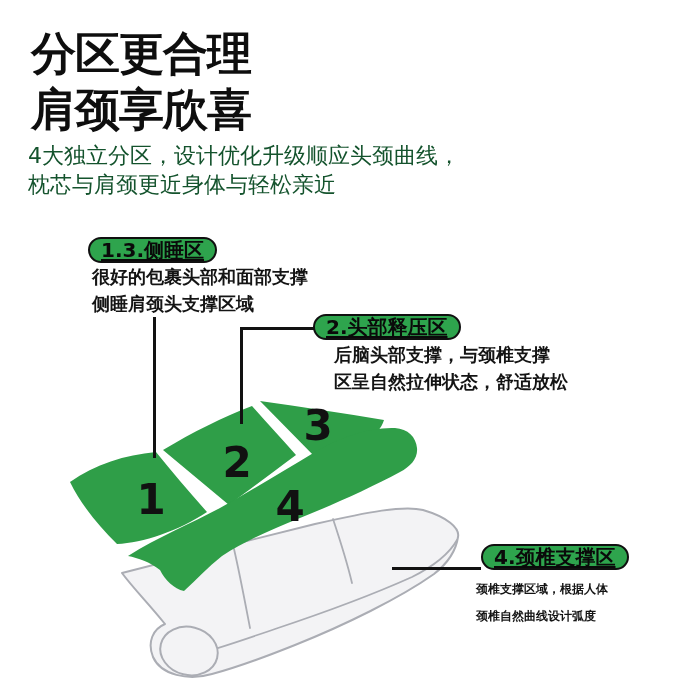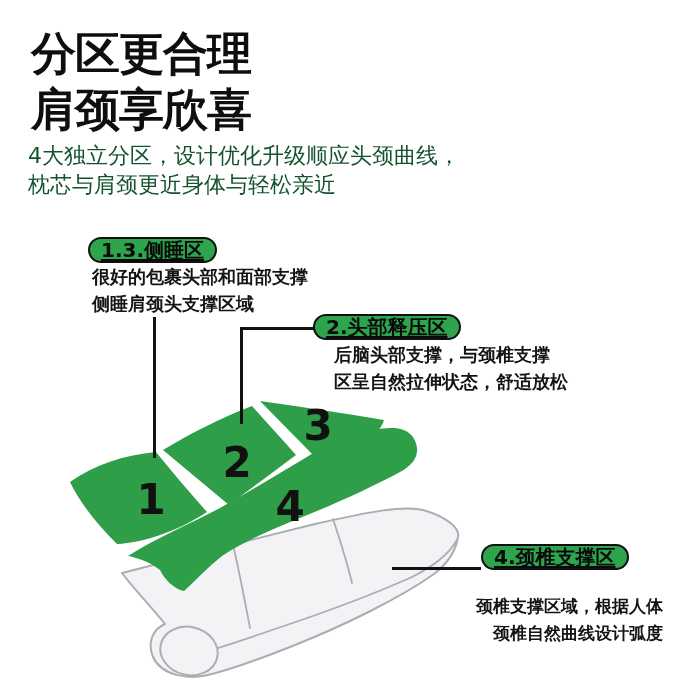--- a/index.html
+++ b/index.html
@@ -31,21 +31,21 @@
   .badge1 { left:88px;  top:237px; }
   .badge2 { left:313px; top:314px; }
   .badge4 { left:481px; top:544px; }
 
   .desc {
     position:absolute; font-size:18px; line-height:27px; font-weight:700;
     color:#141414; white-space:nowrap;
   }
   .desc1 { left:92px;  top:263px; }
   .desc2 { left:314px; top:341px;margin-left:20px; }
-  .desc4 { left:476px; top:593px; font-size:17px;text-align:right; }
+  .desc4 { left:476px; top:576px; font-size:12px; }
 
   .cline { position:absolute; background:#111111; }
   .l1v  { left:153px; top:317px; width:2.5px; height:141px; }
   .l2h  { left:240px; top:327px; width:74px;  height:2.5px; }
   .l2v  { left:240px; top:327px; width:2.5px; height:97px; }
   .l4h  { left:392px; top:567px; width:89px;  height:2.5px; }
 
   svg.illustration { position:absolute; left:0; top:0; width:700px; height:700px; }
   .pillow-body { fill:#f3f3f5; stroke:#abadb4; stroke-width:2; stroke-linejoin:round; }
   .pillow-line { fill:none; stroke:#abadb4; stroke-width:1.8; stroke-linecap:round; }

